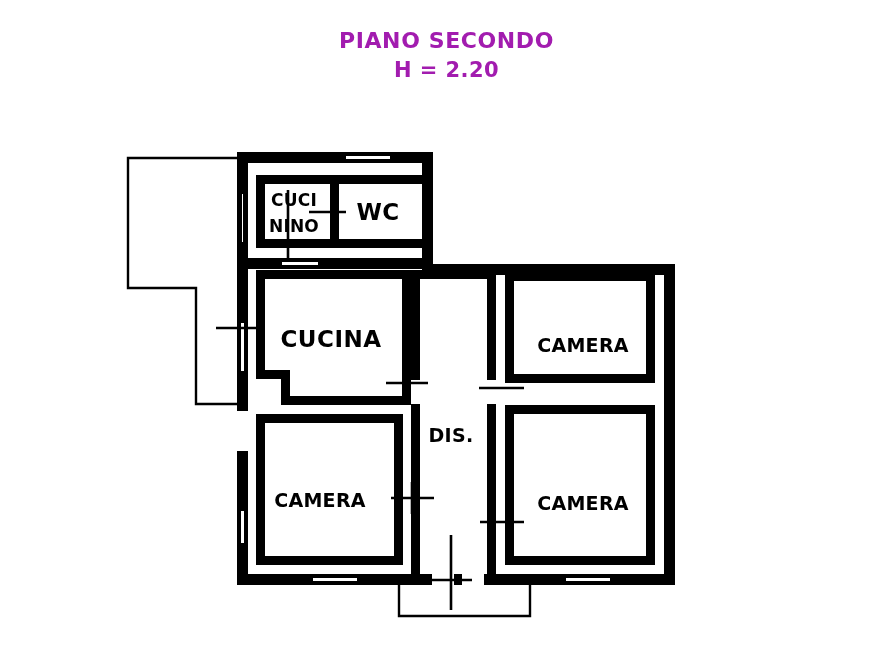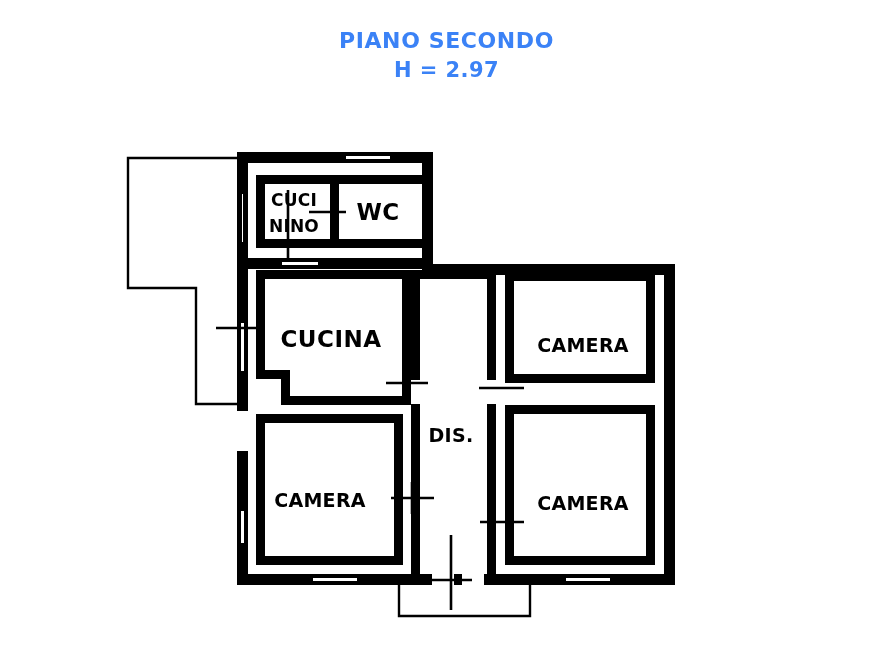--- a/index.html
+++ b/index.html
@@ -25,21 +25,21 @@
     left: 0;
     width: 893px;
     text-align: center;
     line-height: 1.35;
   }
   .title-line {
     font-family: "DejaVu Sans", sans-serif;
     font-weight: bold;
     font-size: 22px;
     letter-spacing: 0.6px;
-    color: #3b82f6;
+    color: #a21caf;
     display: block;
   }
   .title-line.sub {
     font-size: 21px;
     letter-spacing: 0.4px;
   }
   #floorplan-svg {
     position: absolute;
     top: 0;
     left: 0;
@@ -59,21 +59,21 @@
   .thin-line { stroke: #000000; stroke-width: 2.4; fill: none; }
   .door-mark { stroke: #000000; stroke-width: 2.6; }
 </style>
 </head>
 <body>
 
 <div id="plan-sheet">
 
   <div class="title-block">
     <span class="title-line">PIANO SECONDO</span>
-    <span class="title-line sub">H = 2.97</span>
+    <span class="title-line sub">H = 2.20</span>
   </div>
 
   <svg id="floorplan-svg" width="893" height="670" viewBox="0 0 893 670">
 
     <g>
       <path class="thin-line" d="M 240,158 L 128,158 L 128,288 L 196,288 L 196,404 L 240,404"></path>
     </g>
 
     <g>
 

